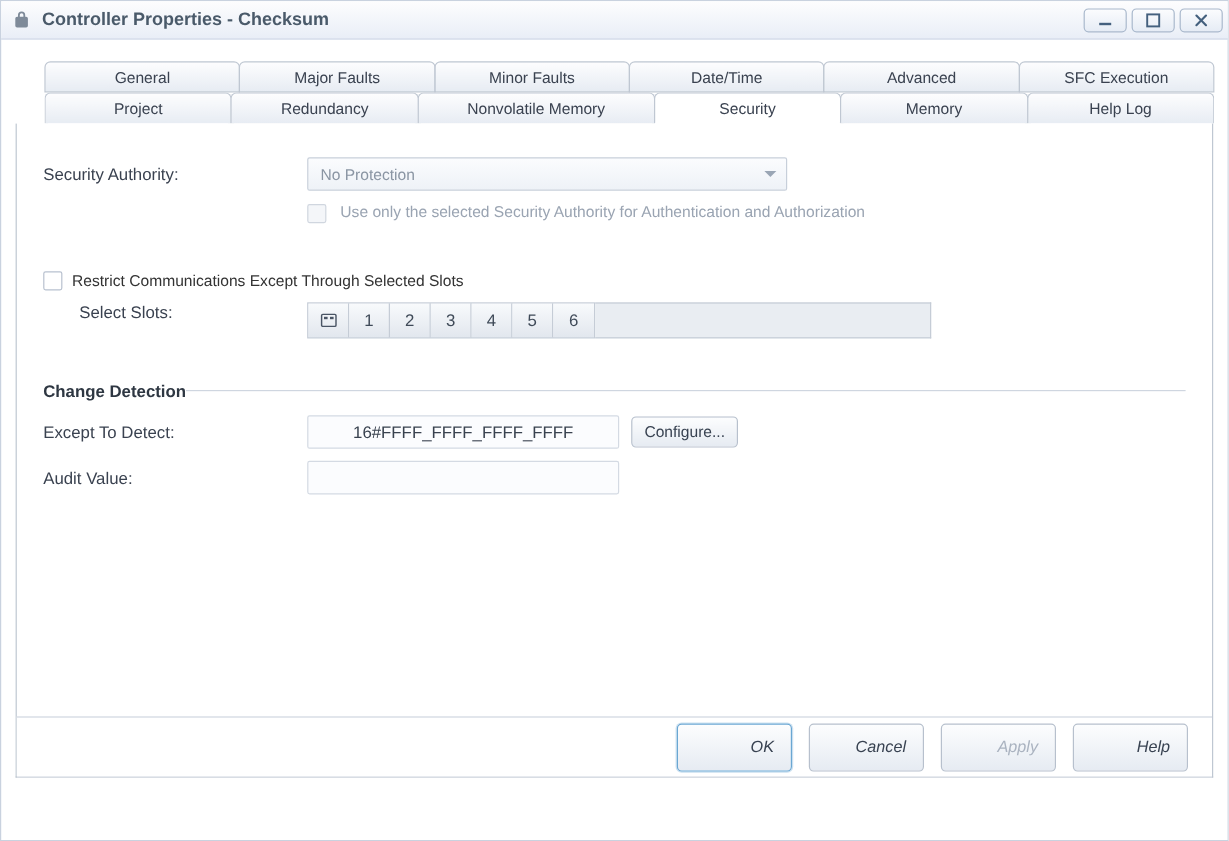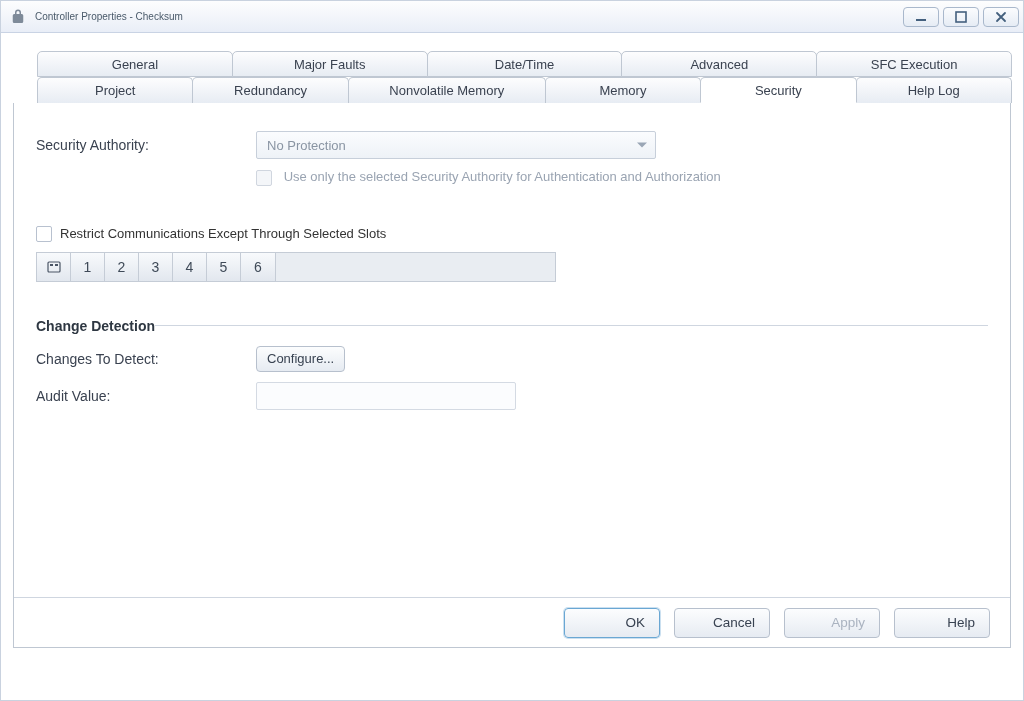--- a/index.html
+++ b/index.html
@@ -24,21 +24,21 @@
     padding: 0 4px 0 8px;
     background: linear-gradient(#fdfdfe, #e9eef7);
     border-bottom: 1px solid #c9d3e4;
   }
   .titlebar .app-icon {
     width: 18px; height: 18px;
     margin-right: 8px;
     display: inline-flex; align-items: center; justify-content: center;
   }
   .titlebar .app-icon svg { width: 18px; height: 18px; }
-  .titlebar .title { color: #4a5a6a; font-size: 10px; }
+  .titlebar .title { color: #4a5a6a; font-size: 15px; font-weight: bold; }
   .titlebar .spacer { flex: 1; }
   .titlebar .win-btn {
     width: 36px; height: 20px;
     margin-left: 4px;
     border: 1px solid #a9b8cc;
     border-radius: 4px;
     background: linear-gradient(#fbfcfe, #e6ecf5);
     display: inline-flex; align-items: center; justify-content: center;
     color: #44607e; font-size: 13px;
   }
@@ -206,21 +206,21 @@
     left: 0; right: 0; bottom: 0;
     height: 50px;
     border-top: 1px solid #cfd6e0;
     display: flex;
     align-items: center;
     justify-content: flex-end;
     gap: 14px;
     padding-right: 20px;
     background: #fff;
   }
-  .bottombar .btn { min-width: 96px; height: 30px; }
+  .bottombar .btn { min-width: 96px; height: 40px; font-style: italic; }
 
   
   .window {
     border: 1px solid #c9d2df;
     height: 100%;
     background: #fff;
   }
 </style>
 </head>
 <body>
@@ -254,44 +254,47 @@
 
   <div class="tabstrip">
     <div class="tabrow">
       <div class="tab">
           <span>General</span>
         </div>
       <div class="tab">
           <span>Major Faults</span>
         </div>
       <div class="tab">
+          <span>Minor Faults</span>
+        </div>
+      <div class="tab">
           <span>Date/Time</span>
         </div>
       <div class="tab">
           <span>Advanced</span>
         </div>
       <div class="tab">
           <span>SFC Execution</span>
         </div>
     </div>
     <div class="tabrow">
       <div class="tab">
           <span>Project</span>
         </div>
       <div class="tab">
           <span>Redundancy</span>
         </div>
       <div class="tab" style="flex:1.3">
           <span>Nonvolatile Memory</span>
         </div>
-      <div class="tab">
-          <span>Memory</span>
-        </div>
       <div class="tab active">
           <span>Security</span>
+        </div>
+      <div class="tab">
+          <span>Memory</span>
         </div>
       <div class="tab">
           <span>Help Log</span>
         </div>
     </div>
   </div>
 
   <div class="panel">
 
     <div class="row">
@@ -313,20 +316,21 @@
     </div>
 
     <div class="section-gap"></div>
 
     <div class="row">
       <span class="chk"></span>
       <span>Restrict Communications Except Through Selected Slots</span>
     </div>
 
     <div class="row" style="align-items:flex-start; margin-top:6px;">
+      <div class="label-col" style="padding-left:30px;">Select Slots:</div>
       <div class="control-col" style="display:flex;">
         <div class="slots-wrap">
           <div class="slots">
             <div class="slot icon-slot">
               <svg width="16" height="16" viewBox="0 0 16 16">
                   <rect x="2" y="3" width="12" height="10" rx="1" fill="none" stroke="#4a5565" stroke-width="1.2"></rect>
                   <rect x="4" y="5" width="3" height="2" fill="#4a5565"></rect>
                   <rect x="9" y="5" width="3" height="2" fill="#4a5565"></rect>
                 </svg>
             </div>
@@ -353,22 +357,25 @@
           <span class="slots-tail"></span>
       </div>
     </div>
 
     <div class="section-header">
       <span class="sh-text">Change Detection</span>
       <span class="sh-line"></span>
     </div>
 
     <div class="row">
-      <div class="label-col">Changes To Detect:</div>
+      <div class="label-col">Except To Detect:</div>
       <div class="control-col" style="display:flex; gap:10px; align-items:center;">
+        <div class="value-box">
+          <span>16#FFFF_FFFF_FFFF_FFFF</span>
+        </div>
         <div class="btn small">
           <span>Configure...</span>
         </div>
       </div>
     </div>
 
     <div class="row" style="">
       <div class="label-col">Audit Value:</div>
       <div class="control-col">
         <div class="value-box empty">

